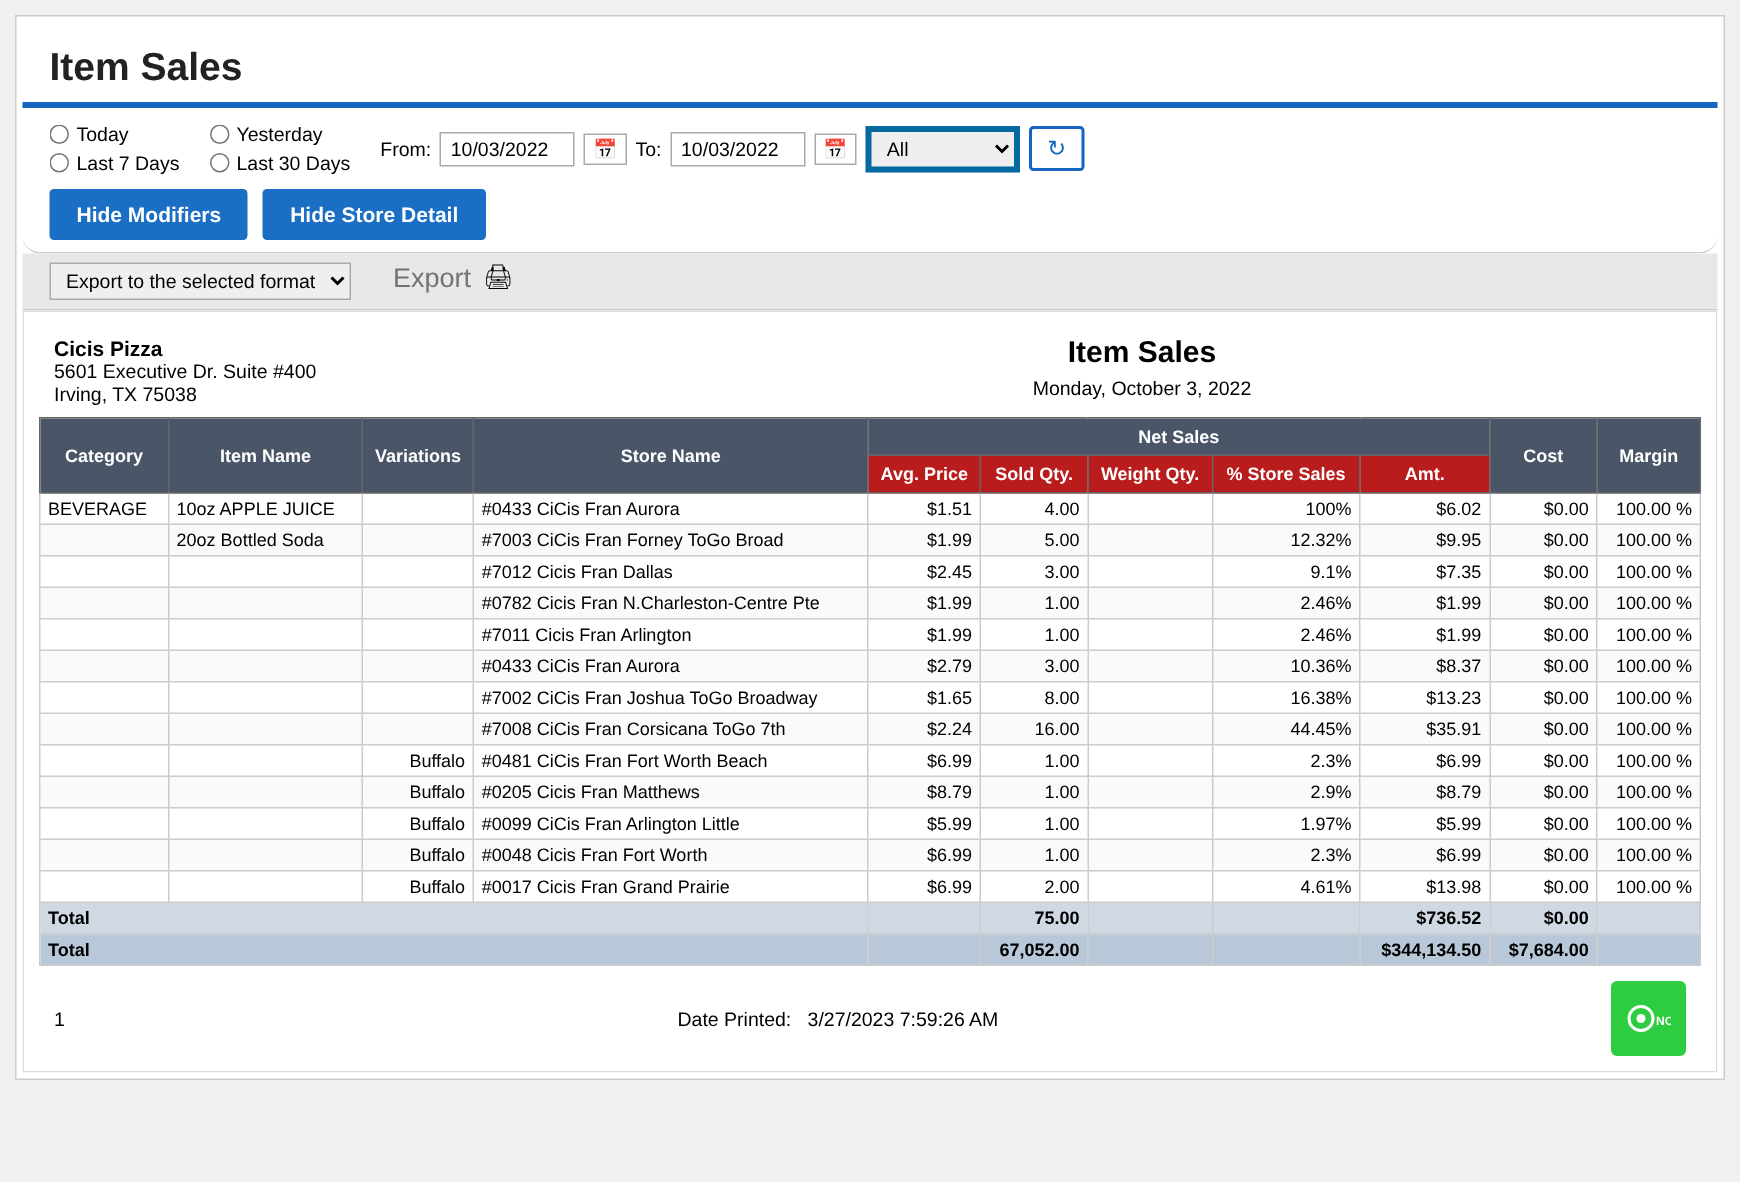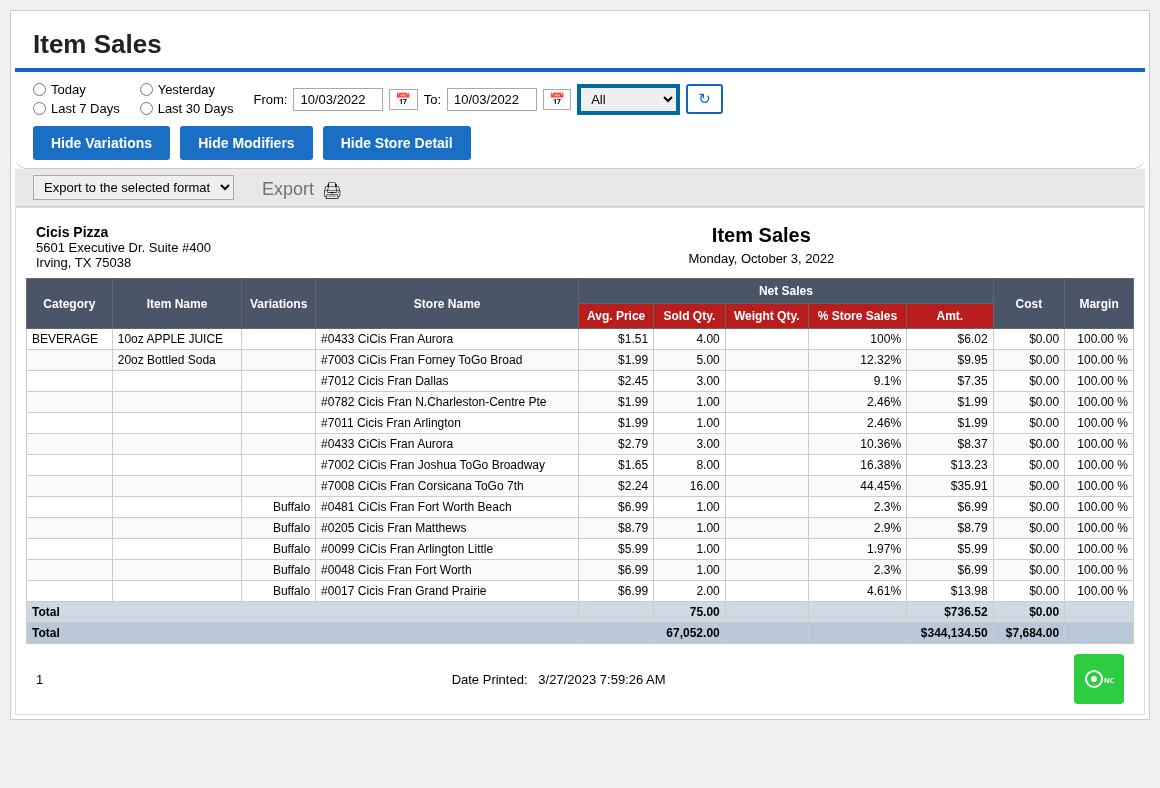--- a/index.html
+++ b/index.html
@@ -105,21 +105,21 @@
       border: none;
       padding: 9px 18px;
       font-size: 14px;
       font-weight: bold;
       cursor: pointer;
       border-radius: 3px;
     }
 
     .export-row {
       display: flex;
-      align-items: flex-end;
+      align-items: flex-start;
       gap: 8px;
       padding: 6px 18px;
       background: #e8e8e8;
       border-bottom: 1px solid #ccc;
     }
 
     .export-select {
       border: 1px solid #aaa;
       padding: 3px 6px;
       font-size: 13px;
@@ -286,21 +286,20 @@
         <input type="text" class="date-input" value="10/03/2022" style="">
         <button class="cal-btn">📅</button>
         <select class="dropdown-select">
           <option>All</option>
         </select>
         <button class="refresh-btn">↻</button>
       </div>
     </div>
 
     <div class="btn-row">
-      <button class="action-btn">Hide Variations</button>
       <button class="action-btn">Hide Modifiers</button>
       <button class="action-btn">Hide Store Detail</button>
     </div>
   </div>
 
   <div class="export-row">
     <select class="export-select">
       <option>Export to the selected format</option>
     </select>
     <a class="export-link">Export</a>

